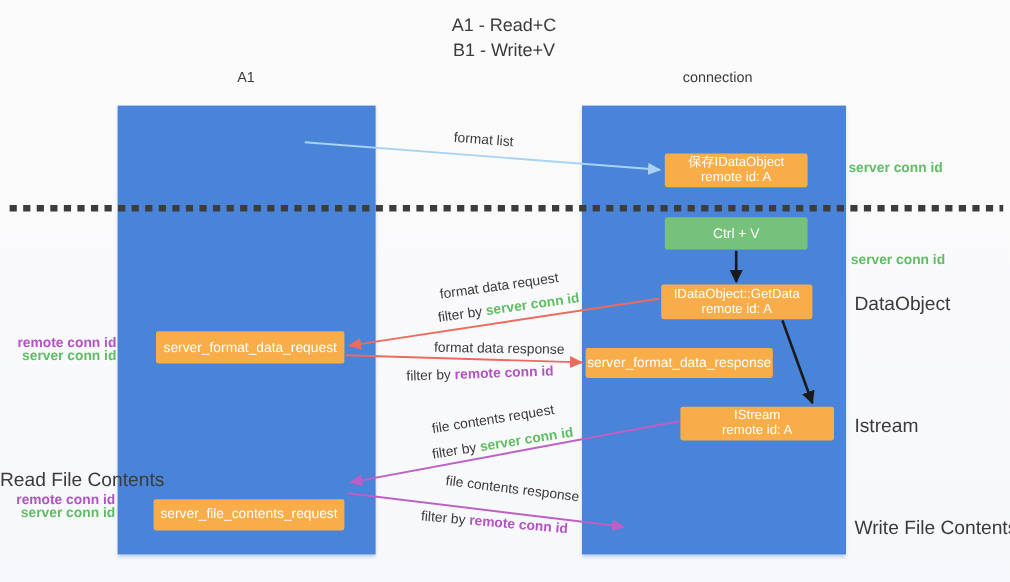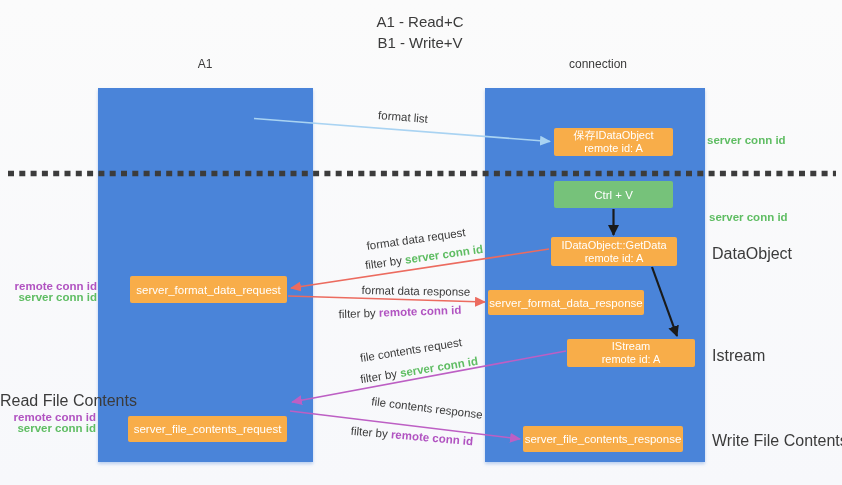--- a/index.html
+++ b/index.html
@@ -109,23 +109,20 @@
   <div class="node single orange n-format-resp">
     <span>server_format_data_response</span>
   </div>
   <div class="node orange n-istream">
     <span class="l1">IStream</span>
     <span class="l2">remote id: A</span>
   </div>
   <div class="node single orange n-file-req">
     <span>server_file_contents_request</span>
   </div>
-  <div class="node single orange n-file-resp">
-    <span>server_file_contents_response</span>
-  </div>
 
   <div class="side-label id-label id-green" style="left:707px;top:134px;">server conn id</div>
   <div class="side-label id-label id-green" style="left:709px;top:211px;">server conn id</div>
   <div class="side-label" style="left:712px;top:245px;">DataObject</div>
   <div class="side-label" style="left:712px;top:347px;">Istream</div>
   <div class="side-label" style="left:712px;top:432px;">Write File Contents</div>
 
   <div class="label-stack" style="left:0;width:97px;top:281px;">
     <div class="id-label id-purple">remote conn id</div>
     <div class="id-label id-green">server conn id</div>

